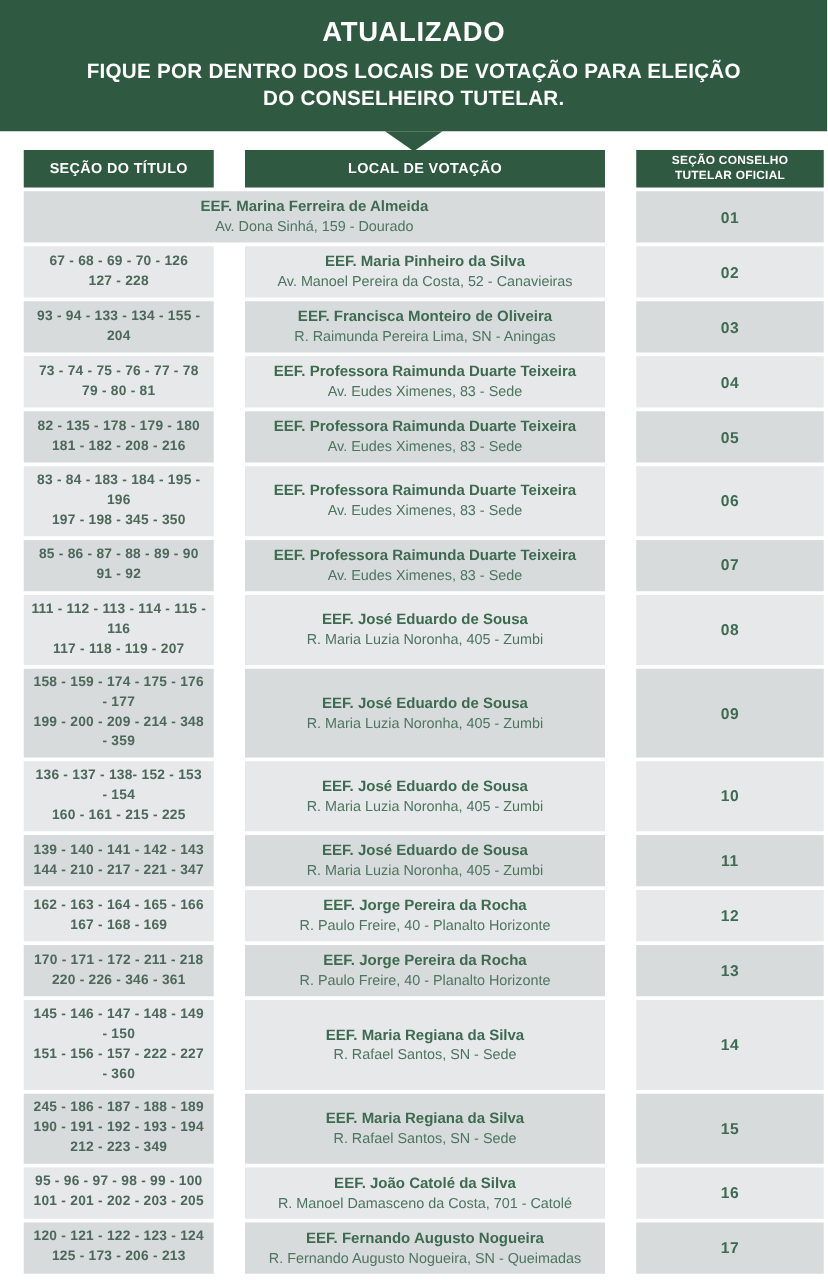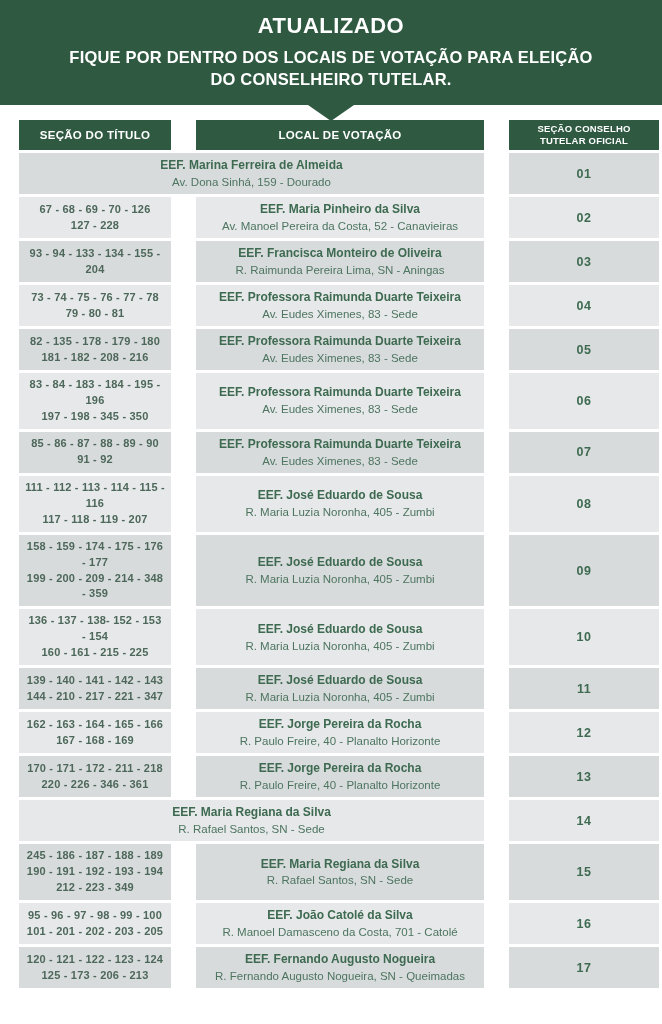--- a/index.html
+++ b/index.html
@@ -202,20 +202,24 @@
             <div>220 - 226 - 346 - 361</div>
           </div>
       <div class="cell col2">
         <div class="loc-name">EEF. Jorge Pereira da Rocha</div>
         <div class="loc-addr">R. Paulo Freire, 40 - Planalto Horizonte</div>
       </div>
       <div class="cell col3 official">13</div>
     </div>
 
     <div class="trow even">
+      <div class="cell col1 sections">
+            <div>145 - 146 - 147 - 148 - 149 - 150</div>
+            <div>151 - 156 - 157 - 222 - 227 - 360</div>
+          </div>
       <div class="cell col2">
         <div class="loc-name">EEF. Maria Regiana da Silva</div>
         <div class="loc-addr">R. Rafael Santos, SN - Sede</div>
       </div>
       <div class="cell col3 official">14</div>
     </div>
 
     <div class="trow odd">
       <div class="cell col1 sections">
             <div>245 - 186 - 187 - 188 - 189</div>

